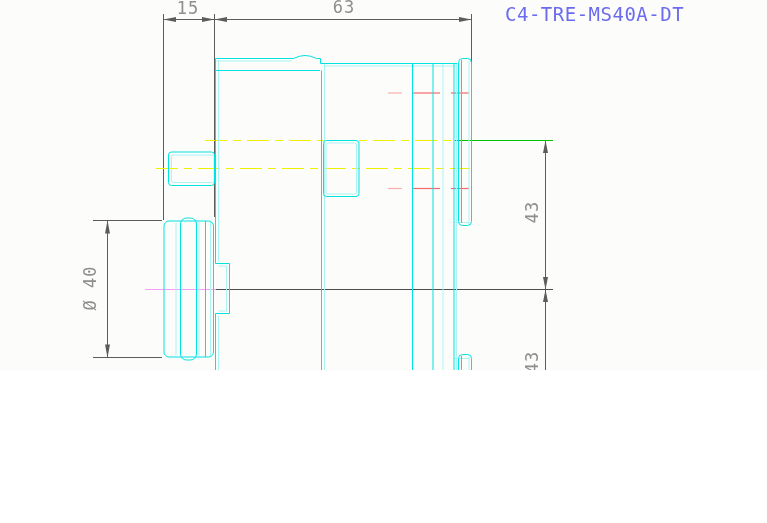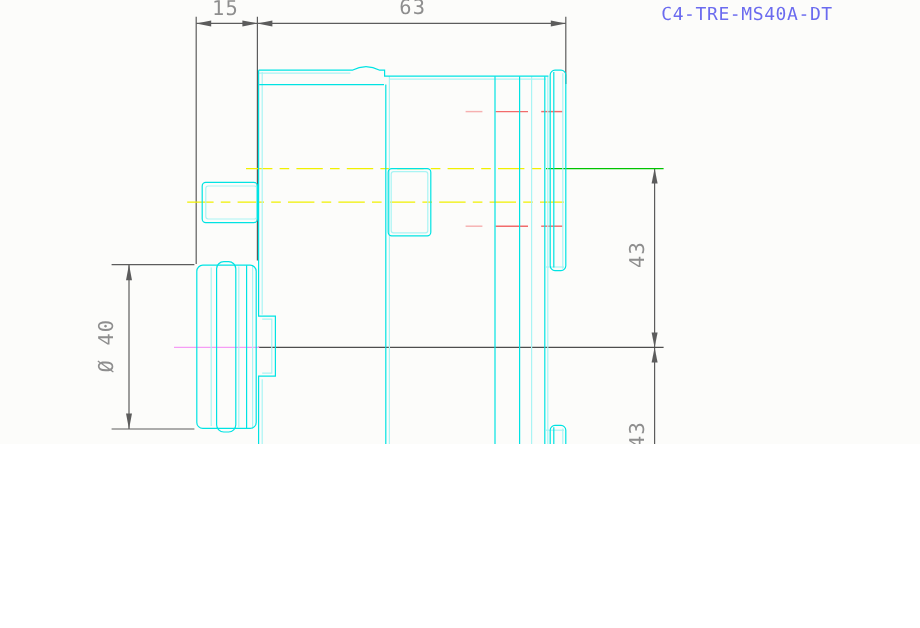--- a/index.html
+++ b/index.html
@@ -35,25 +35,24 @@
     white-space:nowrap;
     transform:translate(-50%,-50%);
   }
   .dim-label.vertical{
     transform:translate(-50%,-50%) rotate(-90deg);
   }
   .part-number{
     position:absolute;
     left:505px;top:5px;
     color:var(--c-title);
-    font-size:15px;
+    font-size:19px;
     letter-spacing:0.5px;
     line-height:1;
     white-space:nowrap;
-    margin-left:46px;
   }
 </style>
 </head>
 <body>
 
 <div class="canvas">
 
   <svg width="767" height="523" viewBox="0 0 767 523">
 
     <g stroke="var(--c-dim)" stroke-width="1" fill="none">

